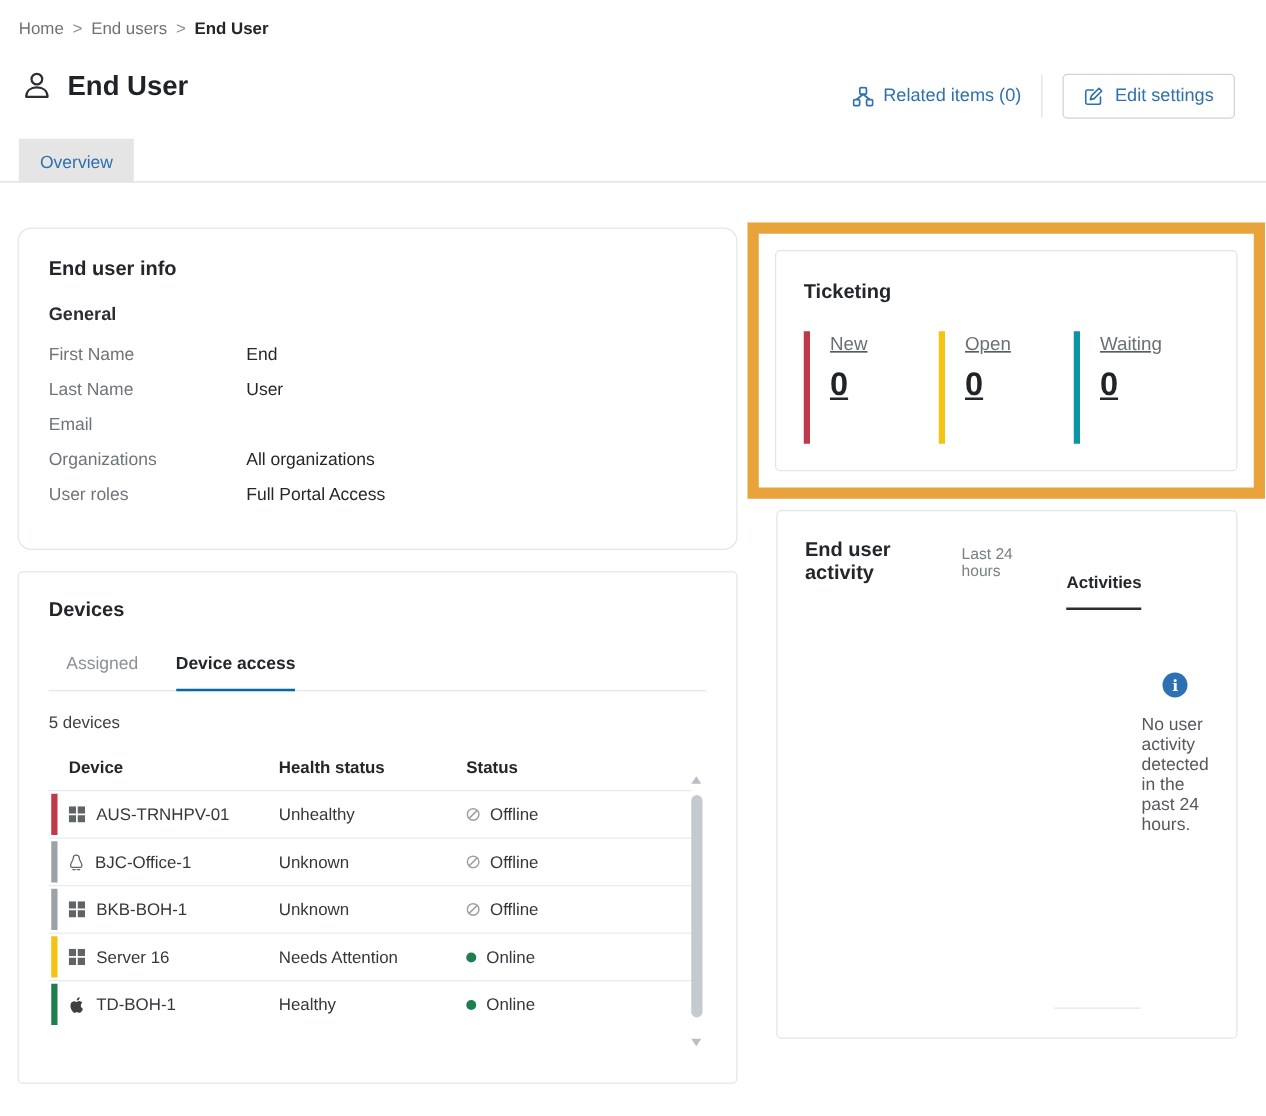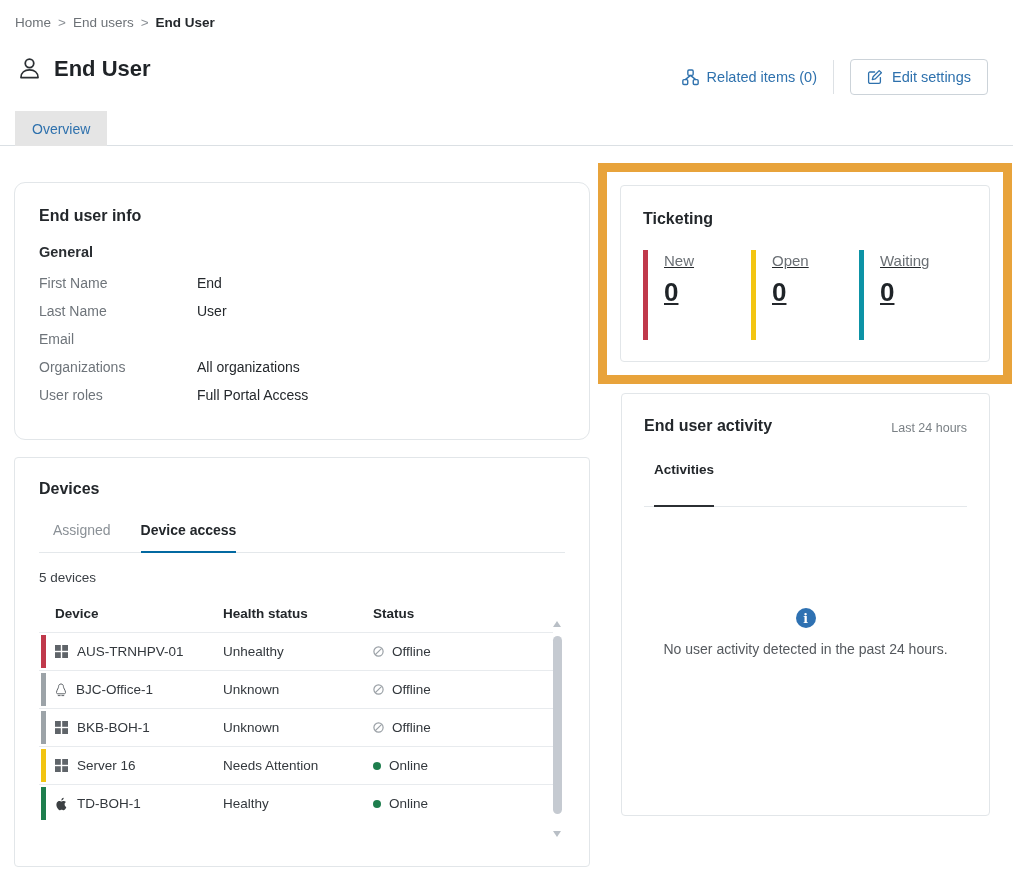--- a/index.html
+++ b/index.html
@@ -28,21 +28,21 @@
   
   .tabbar { position:absolute; top:111px; left:0; width:1013px; height:35px; border-bottom:1px solid #dbe0e4; }
   .tab-active { position:absolute; left:15px; top:0; height:35px; padding:0 17px; display:flex; align-items:center;
     background:#e5e5e5; color:#2E71AD; font-size:14px; cursor:pointer; }
 
   
   .card { background:#fff; border:1px solid #e2e6e9; border-radius:4px; }
   .card-title { font-size:16px; font-weight:700; color:#23272b; }
 
   .col-left { position:absolute; left:14px; top:182px; width:576px; }
-  .col-right { position:absolute; left:621px; top:163px; width:369px; }
+  .col-right { position:absolute; left:621px; top:178px; width:369px; }
 
   
   .card-userinfo { height:258px; padding:24px 24px;border-radius:11px; }
   .section-title { margin-top:19px; font-size:14.5px; font-weight:600; color:#2a2e32; }
   .fields { margin-top:9px; }
   .field { display:grid; grid-template-columns:158px 1fr; font-size:14px; line-height:28px; }
   .field .lab { color:#6e747a; }
   .field .val { color:#24282c; }
   .redacted-bar { height:16px; width:308px; margin-top:6px; border-radius:2px;
     background:linear-gradient(90deg,#d7d7d7,#dedede 45%,#e9e9e9 80%,#f1f1f1); }
@@ -77,25 +77,25 @@
   .highlight { border:9px solid #E8A33B; padding:13px; margin:0 -22px 0 -23px; }
   .card-ticketing { padding:24px 22px; height:177px; }
   .stats { display:flex; margin-top:22px; }
   .stat { flex:1; display:flex; cursor:pointer;text-decoration:underline; }
   .sbar { width:5px; height:90px; flex:0 0 5px; }
   .stat-body { padding-left:16px; }
   .slabel { font-size:15px; color:#6b7075; margin-top:2px; }
   .svalue { font-size:26px; font-weight:600; color:#1f2428; margin-top:8px; }
 
   
-  .card-activity { margin-top:9px; height:423px; padding:23px 22px; display:flex; flex-direction:column; }
+  .card-activity { margin-top:9px; height:423px; padding:23px 22px; display:flex; flex-direction:row; }
   .act-head { display:flex; justify-content:space-between; align-items:flex-start; }
   .range { font-size:12.5px; color:#7a8085; margin-top:4px; }
   .act-tabs { margin-top:25px; border-bottom:1px solid #e4e8eb; padding-left:10px; }
-  .act-tab { display:inline-block; font-size:13.5px; font-weight:600; color:#23272b; padding-bottom:28px;
+  .act-tab { display:inline-block; font-size:13.5px; font-weight:600; color:#23272b; padding-bottom:13px;
     border-bottom:2px solid #2b2f33; margin-bottom:-1px; cursor:pointer; }
   .empty { flex:1; display:flex; flex-direction:column; align-items:center; justify-content:center; gap:13px; padding-bottom:34px; }
   .info-badge { width:20px; height:20px; border-radius:50%; background:#2E71B2; color:#fff;
     display:flex; align-items:center; justify-content:center; font-size:12.5px; font-weight:700;
     font-family:"DejaVu Serif", serif; }
   .empty .msg { font-size:14px; color:#55595e; }
 
   svg { display:block; }
 </style>
 </head>

